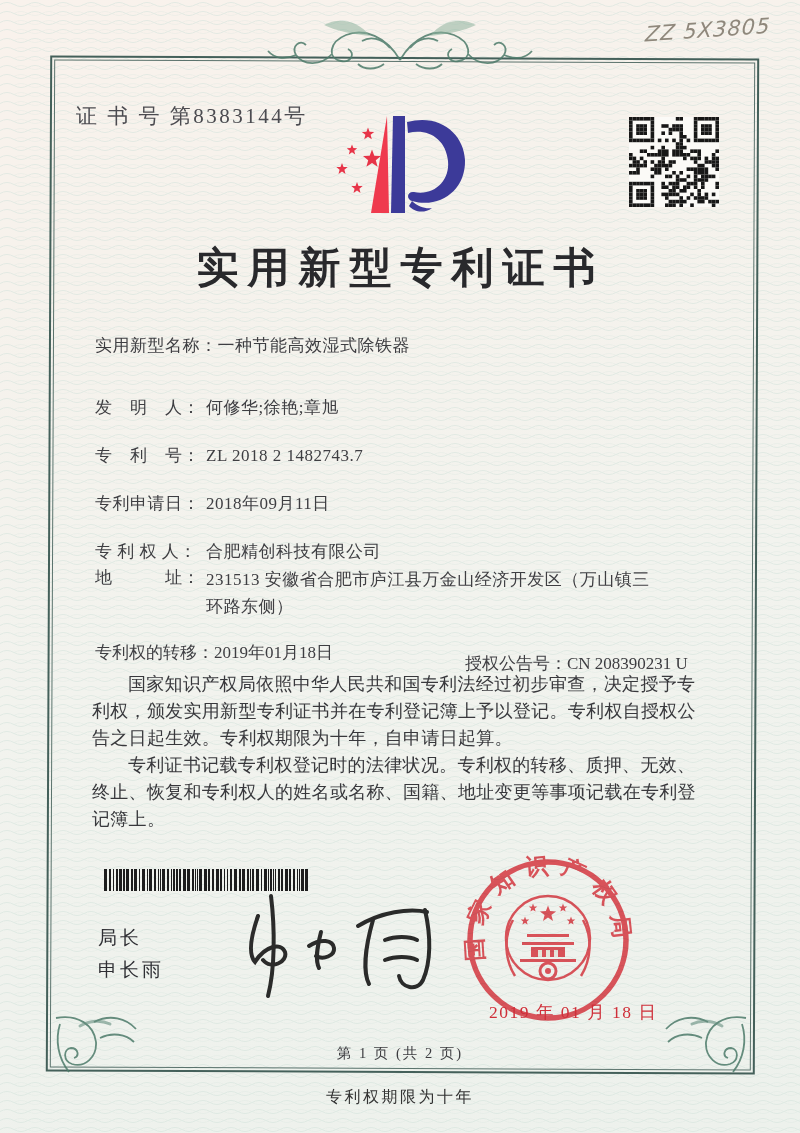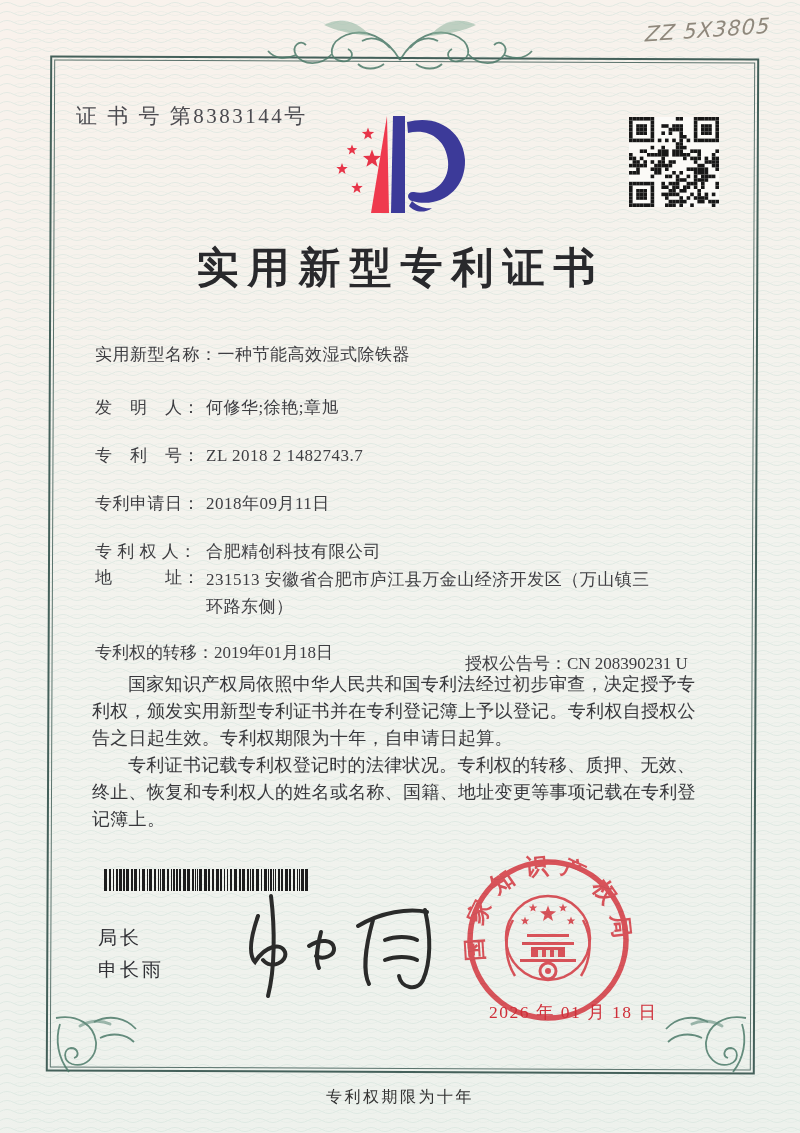--- a/index.html
+++ b/index.html
@@ -396,21 +396,21 @@
         <rect x="43.2" y="86.4" width="3.6" height="3.6"></rect>
         <rect x="50.4" y="86.4" width="3.6" height="3.6"></rect>
         <rect x="61.2" y="86.4" width="3.6" height="3.6"></rect>
         <rect x="82.8" y="86.4" width="3.6" height="3.6"></rect>
       </g>
   </svg>
 
   <div class="abs" id="title">实用新型专利证书</div>
 
   <div class="abs" id="fields">
-    <div class="frow" style="top:343px">
+    <div class="frow" style="top:334px">
       <span class="flabel">实用新型名称：</span><span class="fvalue">一种节能高效湿式除铁器</span>
     </div>
     <div class="frow" style="top:396px">
       <span class="flabel">发　明　人：</span><span class="fvalue">何修华;徐艳;章旭</span>
     </div>
     <div class="frow" style="top:444px">
       <span class="flabel">专　利　号：</span><span class="fvalue">ZL 2018 2 1482743.7</span>
     </div>
     <div class="frow" style="top:492px">
       <span class="flabel">专利申请日：</span><span class="fvalue">2018年09月11日</span>
@@ -540,17 +540,18 @@
         <rect x="6" y="6" width="4" height="7" fill="#f4f1ea" stroke="none"></rect>
         <rect x="-28" y="15" width="56" height="3" stroke="none"></rect>
         <circle cx="0" cy="27" r="8" fill="none" stroke-width="3"></circle>
         <circle cx="0" cy="27" r="3" stroke="none"></circle>
         <path d="M-33,32 C-43,16 -45,-6 -35,-24" fill="none" stroke-width="2.5"></path>
         <path d="M33,32 C43,16 45,-6 35,-24" fill="none" stroke-width="2.5"></path>
       </g>
     </g>
   </svg>
 
-  <div class="abs" id="seal-date">2026 年 01 月 18 日</div>
-
+  <div class="abs" id="seal-date">2019 年 01 月 18 日</div>
+
+  <div class="abs" id="page-no">第 1 页 (共 2 页)</div>
   <div class="abs" id="back-note">专利权期限为十年</div>
 
 </div>
 
 </body></html>

